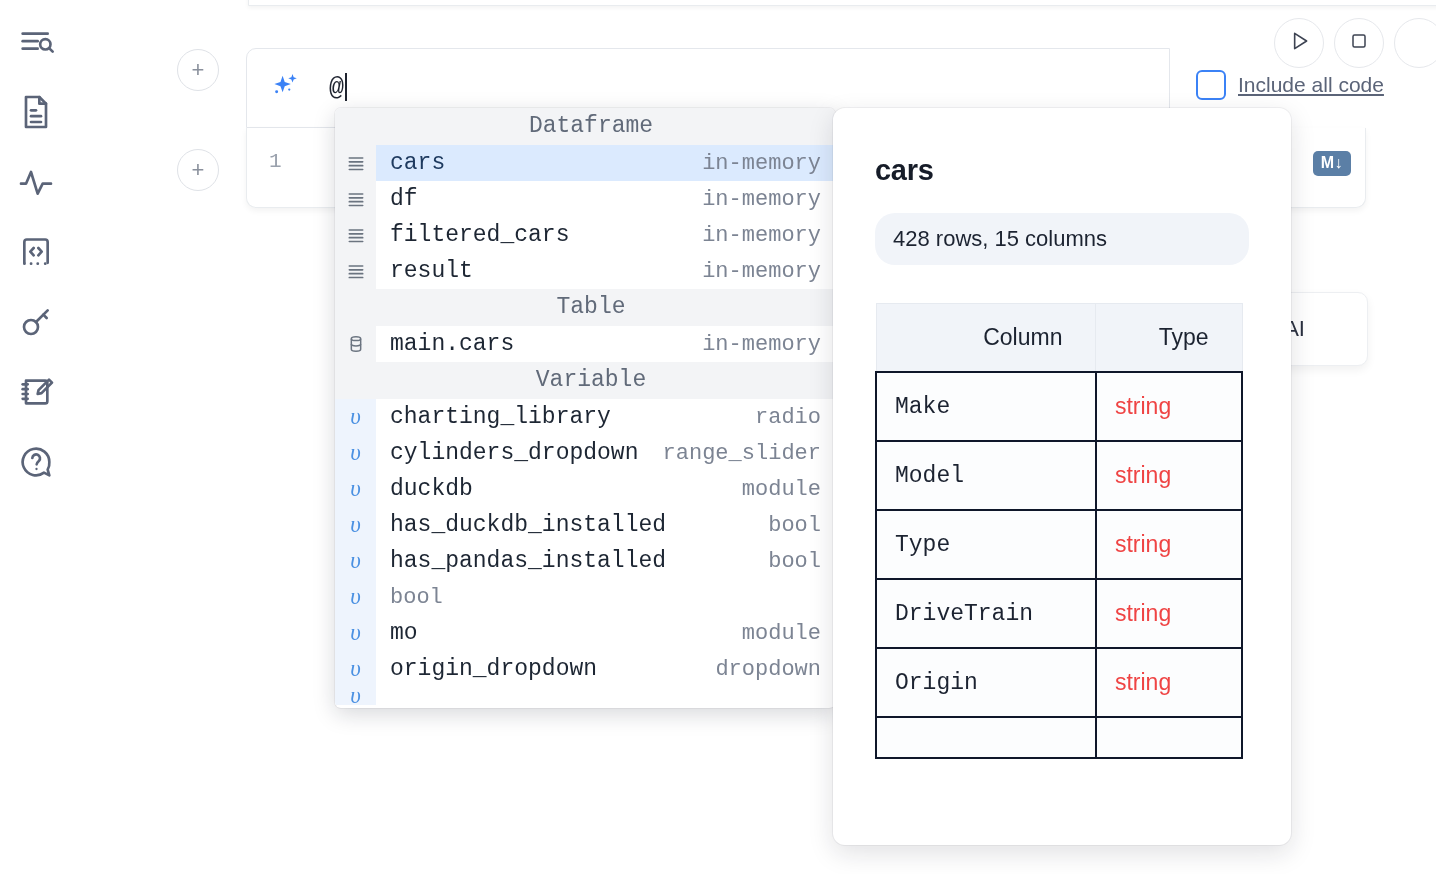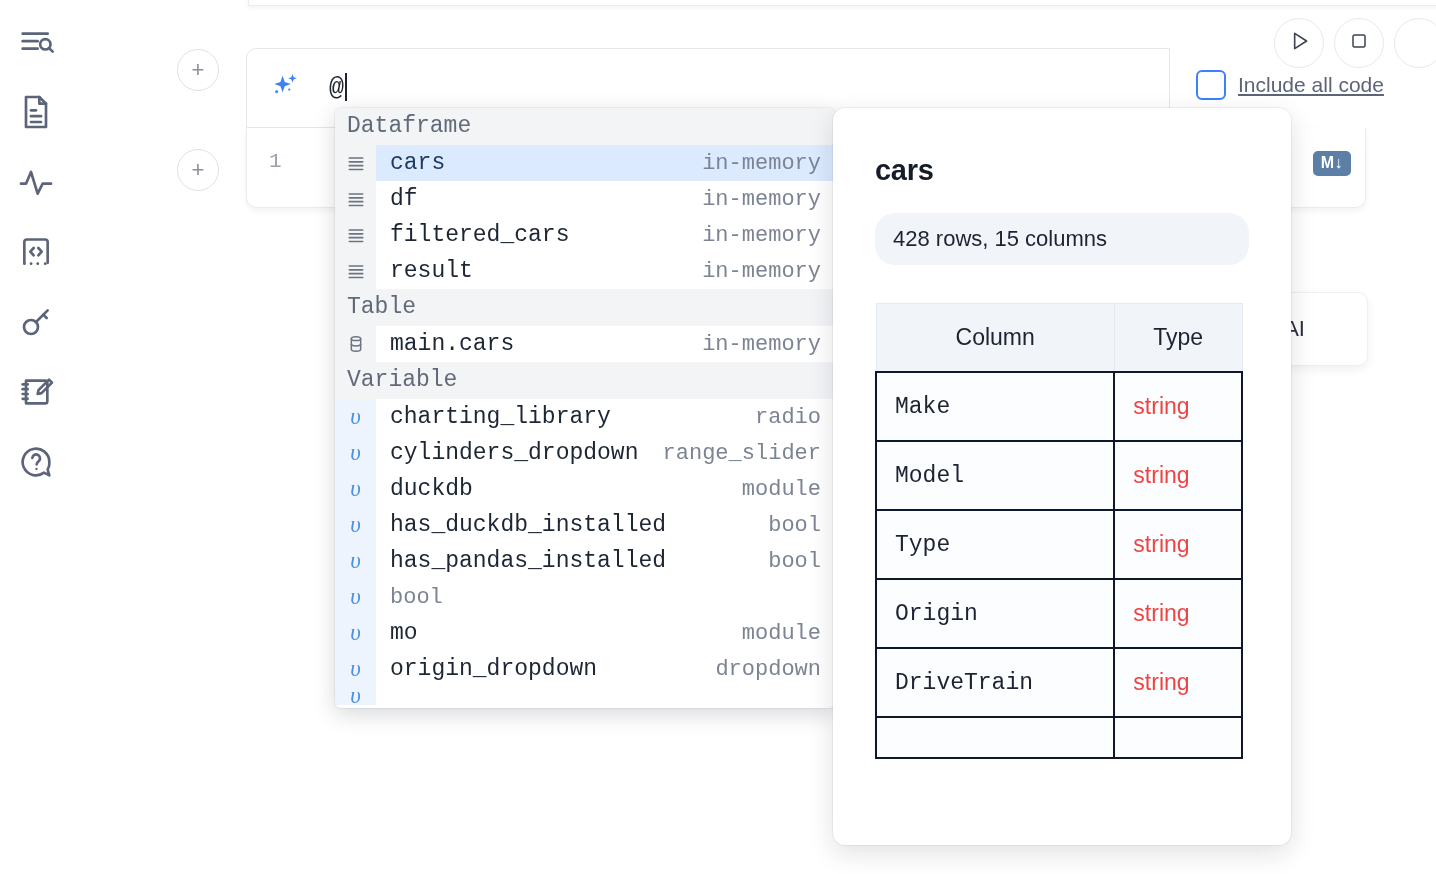--- a/index.html
+++ b/index.html
@@ -110,21 +110,21 @@
 
   
   .ac-panel {
     position: absolute; left: 335px; top: 108px; width: 500px; height: 600px;
     background: #fff; border-radius: 6px;
     box-shadow: 0 6px 22px rgba(20,25,40,0.17), 0 0 0 1px rgba(20,25,40,0.05);
     overflow: hidden; font-family: "Liberation Mono", monospace;
   }
   .ac-group {
     background: #f3f4f6; color: #616a79;
-    font-size: 23px; padding: 5px 0 6px 12px;
+    font-size: 23px; padding: 5px 0 6px 12px; text-align: center;
   }
   .ac-row {
     display: flex; align-items: center; height: 36px; cursor: pointer; background: #fff;
   }
   .ac-row.selected .ac-name-cell { background: #dbeafe; }
   .ac-row.selected .ac-type { background: #dbeafe; }
   .ac-gutter {
     width: 41px; flex: none; height: 36px; background: #f3f4f6;
     display: flex; align-items: center; justify-content: center;
     color: #6b7480;
@@ -152,22 +152,22 @@
     overflow: hidden; padding: 46px 42px 0 42px;
   }
   .pv-title { font-size: 29px; font-weight: bold; color: #161c28; letter-spacing: -0.3px; }
   .pv-source { font-size: 22px; color: #6b7380; margin-top: 18px; }
   .pv-stat {
     margin-top: 26px; background: #f1f4f9; border-radius: 20px;
     padding: 13px 18px; font-size: 22px; color: #1c2331;
   }
   .pv-table { margin-top: 38px; width: 368px; border-collapse: collapse; }
   .pv-table th {
-    background: #f1f4f9; text-align: center; font-weight: normal;
-    font-size: 23px; color: #1c2331; padding: 20px 14px;
+    background: #f1f4f9; text-align: right; font-weight: normal;
+    font-size: 23px; color: #1c2331; padding: 20px 33px;
     border: 1px solid #e6eaf0;
   }
   .pv-table td {
     padding: 20px 18px; border: 2px solid #0f172a; font-size: 23px;
     background: #fcfdfe;
   }
   .pv-table td.col-name { font-family: "Liberation Mono", monospace; color: #1c2331; }
   .pv-table td.col-type { color: #ef4444; }
   .pv-table tr.partial td { padding: 6px 18px; color: transparent; }
 </style>
@@ -466,25 +466,25 @@
           </tr>
           <tr>
             <td class="col-name">Model</td>
             <td class="col-type">string</td>
           </tr>
           <tr>
             <td class="col-name">Type</td>
             <td class="col-type">string</td>
           </tr>
           <tr>
+            <td class="col-name">DriveTrain</td>
+            <td class="col-type">string</td>
+          </tr>
+          <tr>
             <td class="col-name">Origin</td>
-            <td class="col-type">string</td>
-          </tr>
-          <tr>
-            <td class="col-name">DriveTrain</td>
             <td class="col-type">string</td>
           </tr>
           <tr class="partial">
             <td>&nbsp;</td>
             <td>&nbsp;</td>
           </tr>
         </tbody>
     </table>
   </div>
 

